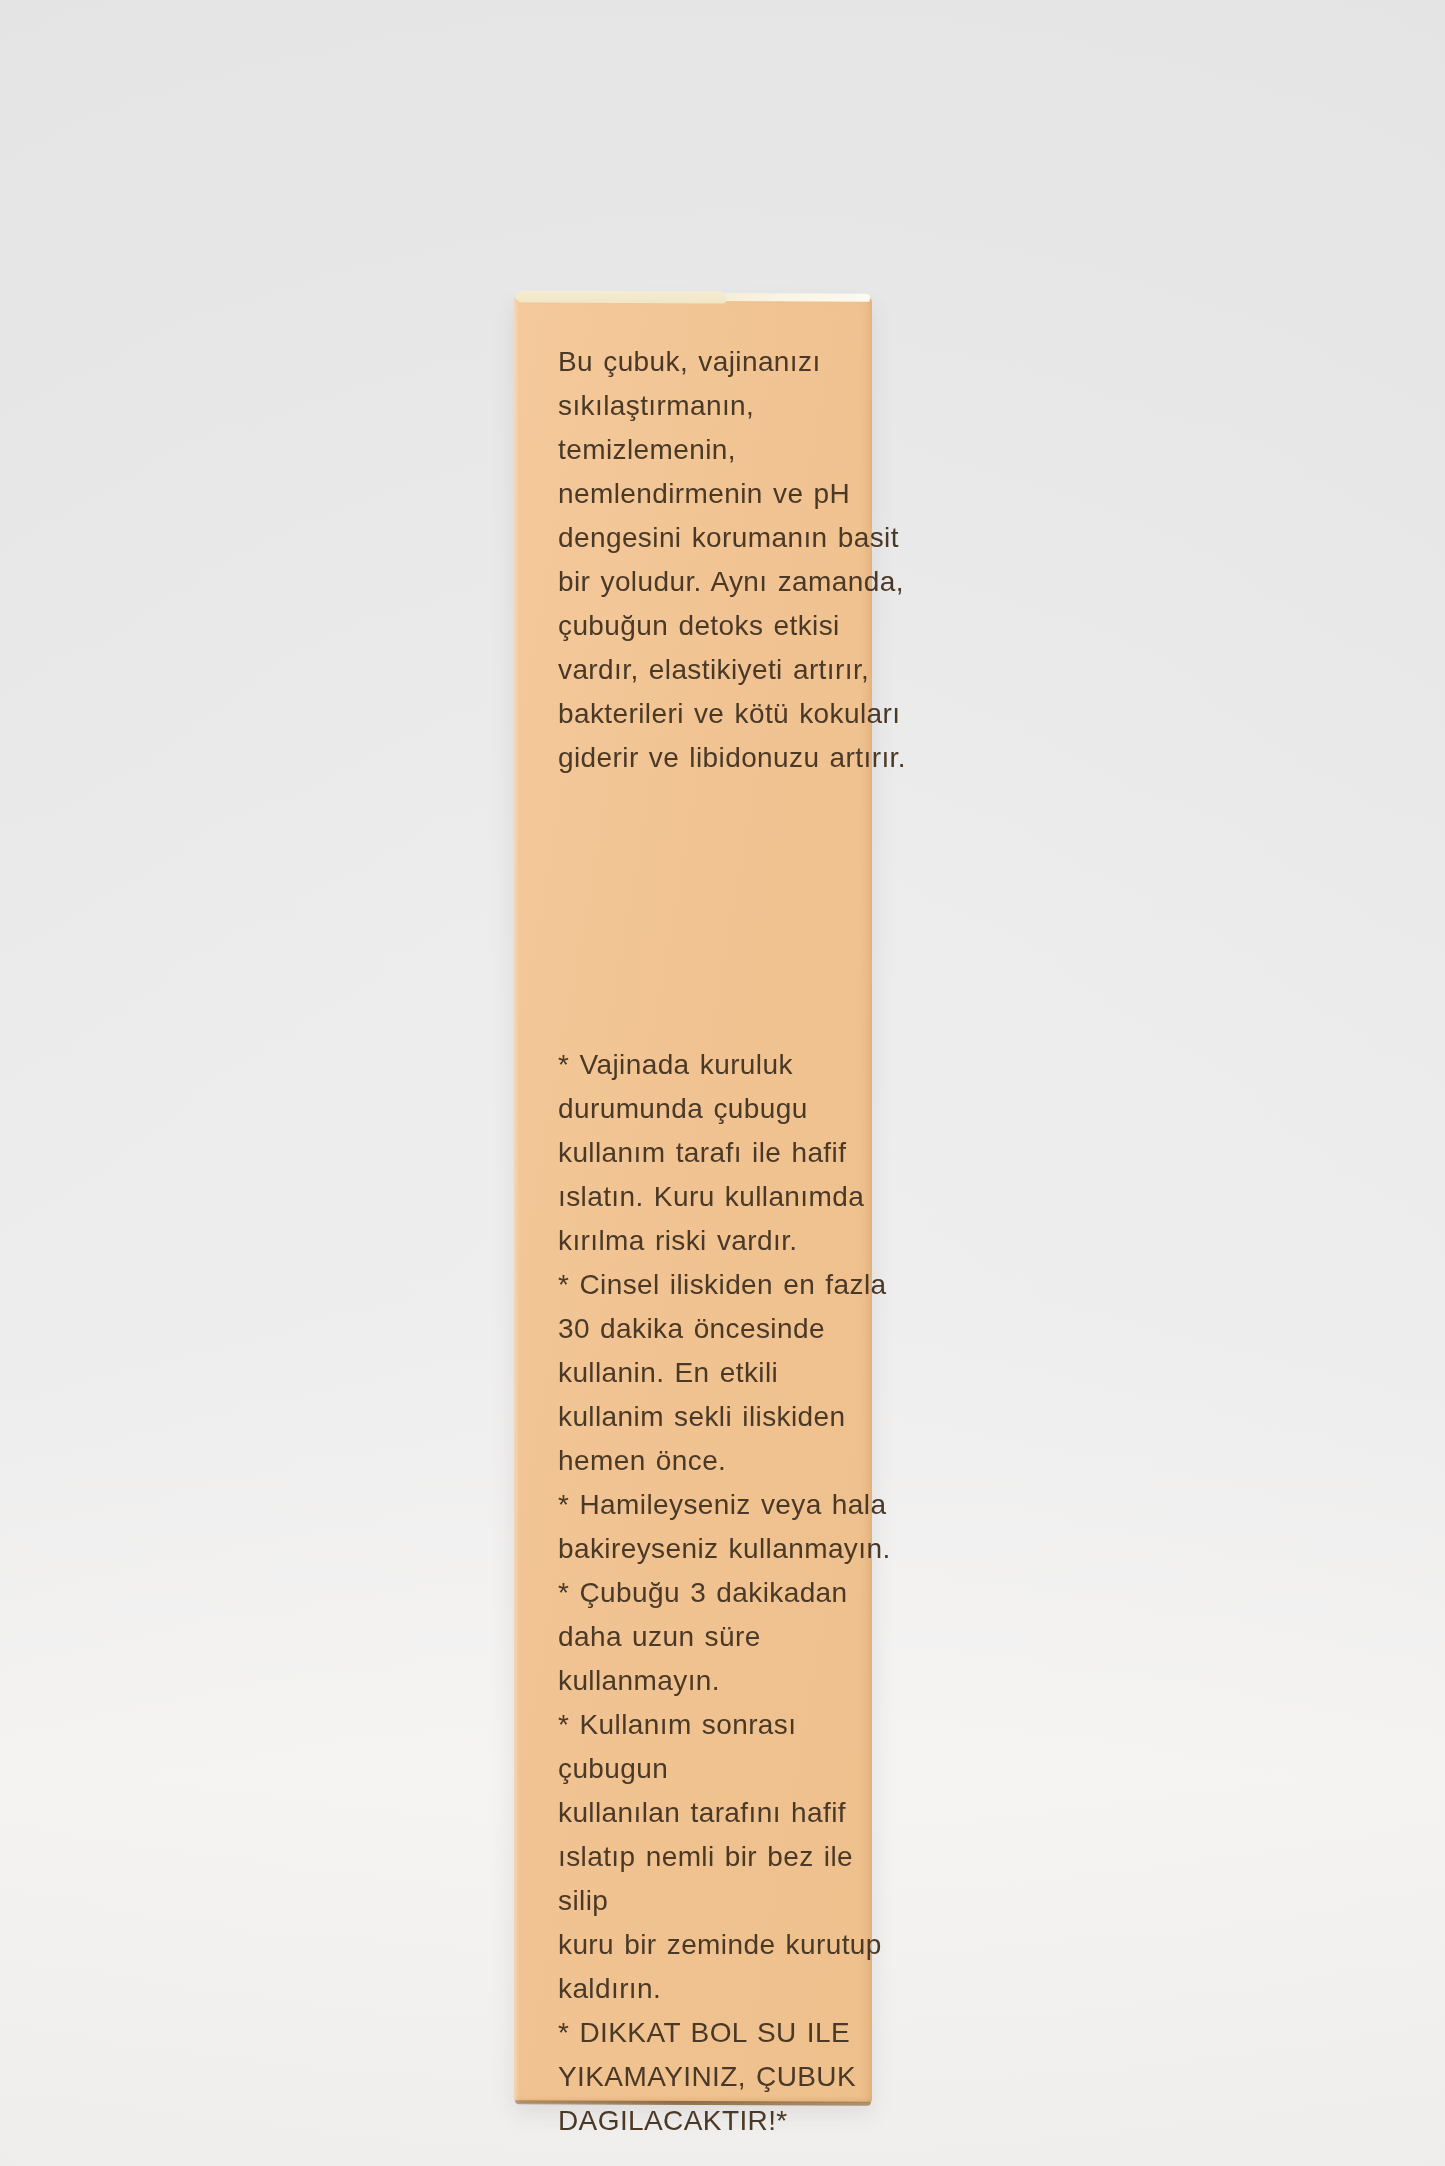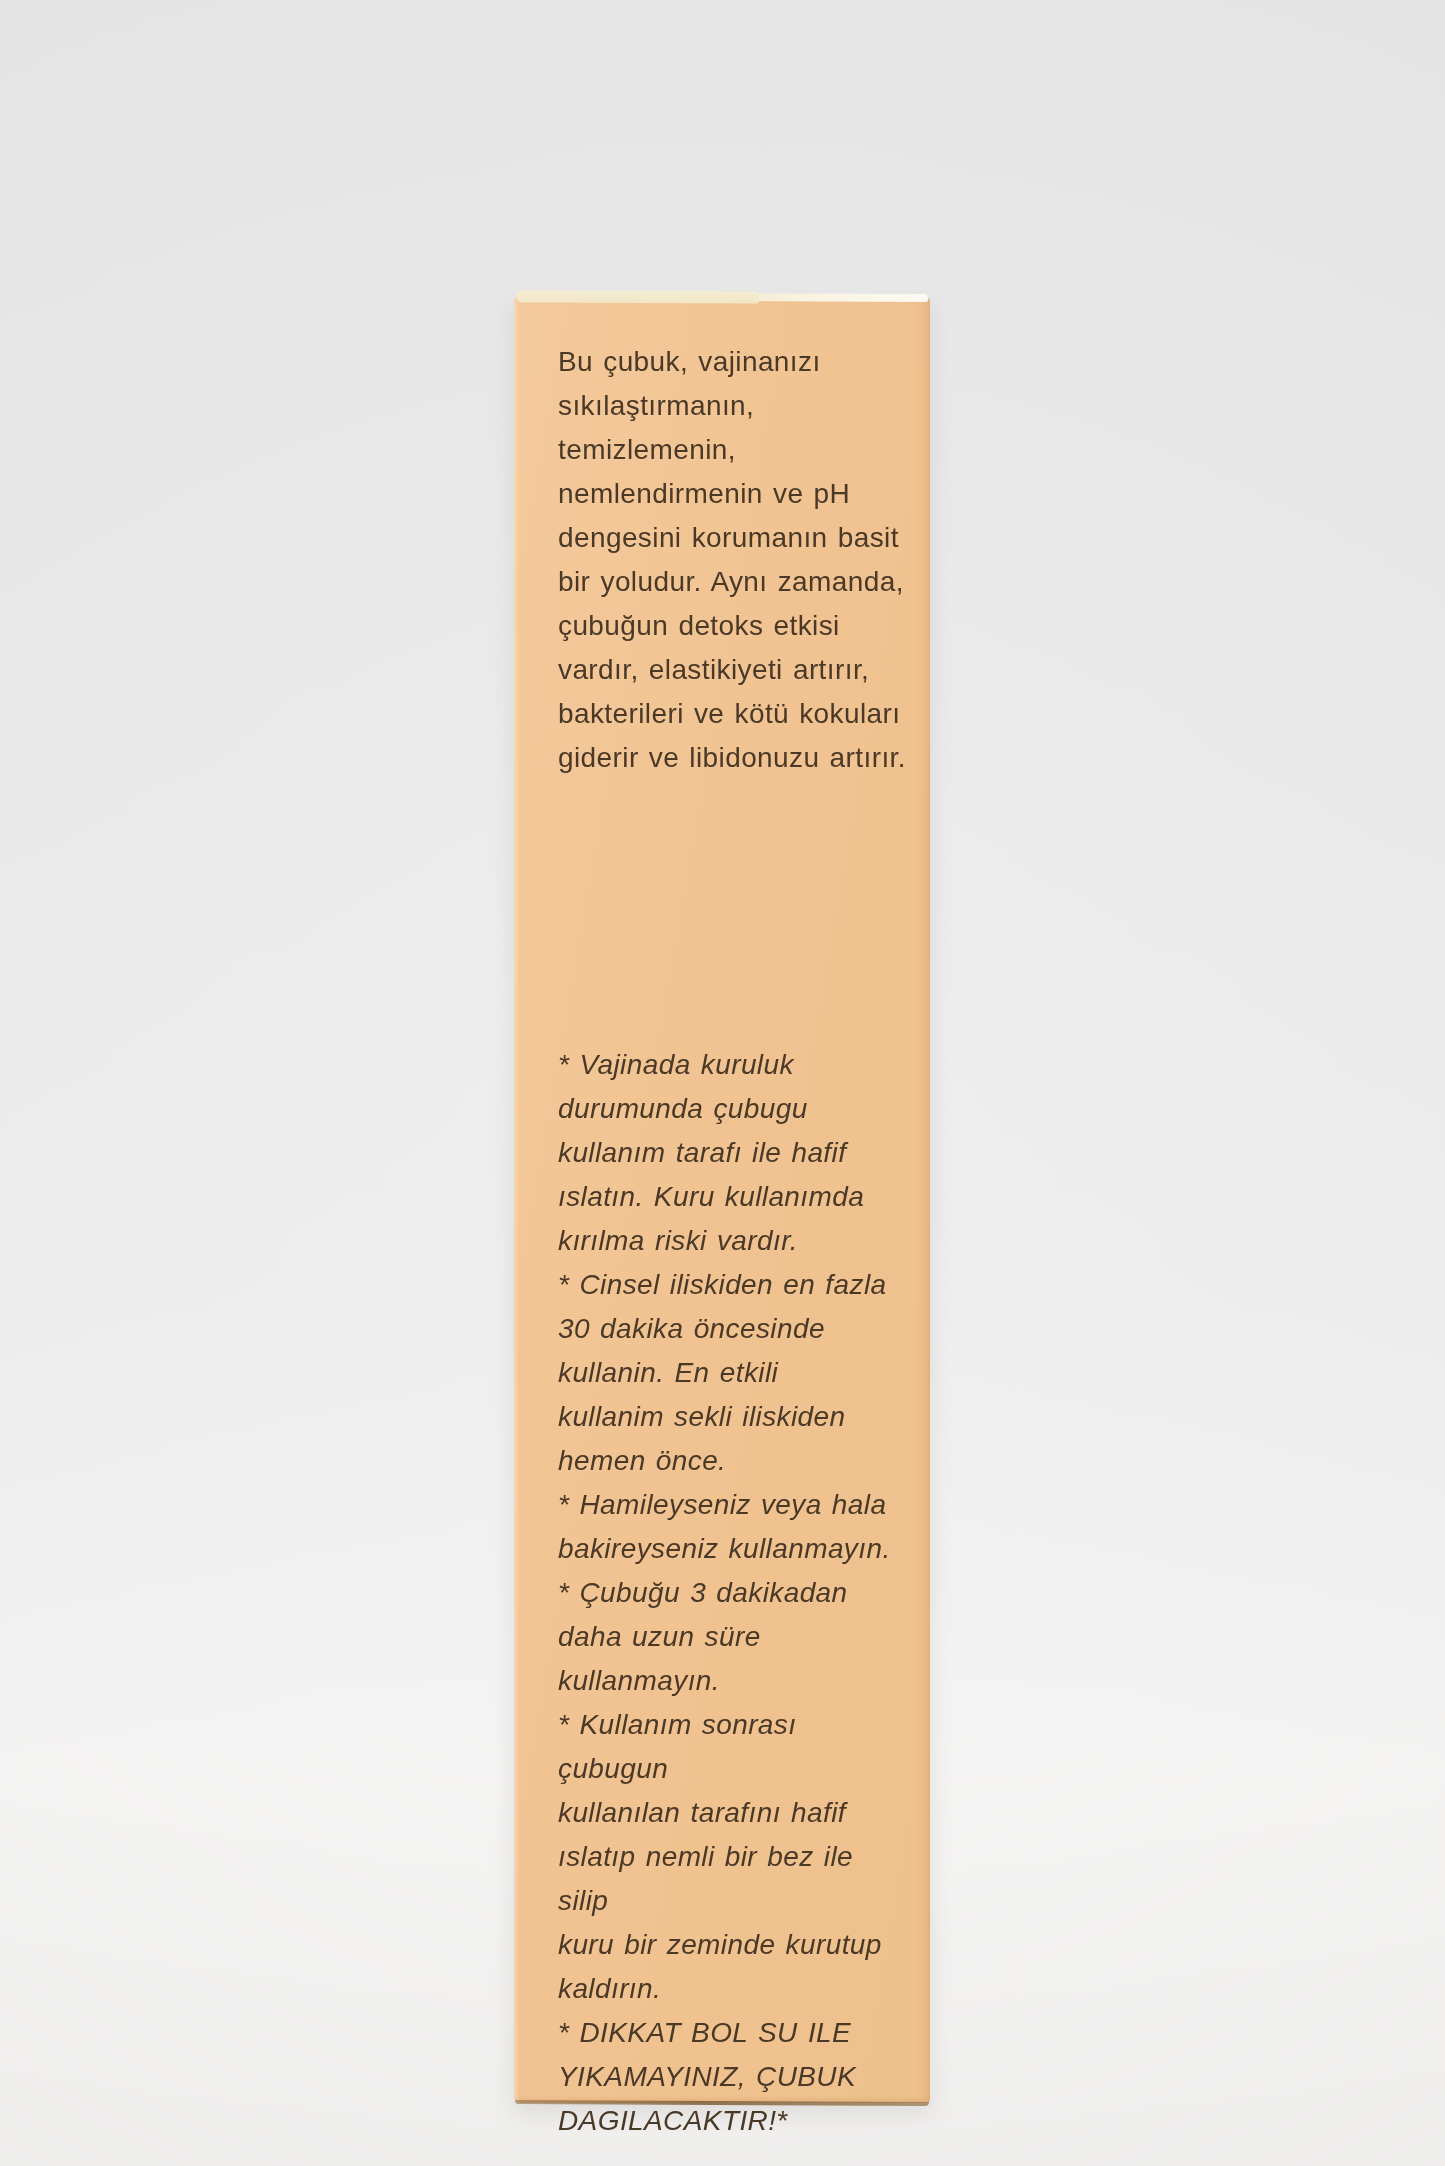--- a/index.html
+++ b/index.html
@@ -22,21 +22,21 @@
     content: "";
     position: absolute;
     inset: 0;
     background: radial-gradient(ellipse 120% 80% at 50% 45%, rgba(255,255,255,0.10) 0%, rgba(0,0,0,0.025) 100%);
     pointer-events: none;
   }
   .product-box {
     position: absolute;
     left: 514px;
     top: 297px;
-    width: 416px;
+    width: 358px;
     height: 1806px;
     background: linear-gradient(100deg, #f4c99b 0%, #f1c392 45%, #eec08c 100%);
     border-radius: 4px 5px 4px 6px;
     box-shadow:
       inset 3px 0 3px rgba(255, 240, 220, 0.45),
       inset -5px 0 8px rgba(170, 110, 55, 0.16),
       inset 0 -3px 4px rgba(150, 100, 50, 0.12),
       0 10px 24px rgba(60, 50, 40, 0.10);
   }
   
@@ -80,21 +80,20 @@
   }
   .box-paragraph {
     font-size: 28px;
     line-height: 44px;
     letter-spacing: 0.4px;
     white-space: pre-line;
     word-spacing: 2px;
   }
   .box-paragraph.instructions {
     margin-top: 263px;
-    font-style: italic;
   }
 </style>
 </head>
 <body>
 
 <div class="scene">
   <div class="product-box">
     <div class="box-top-edge"></div>
     <div class="box-top-edge-left"></div>
     <div class="box-face">

